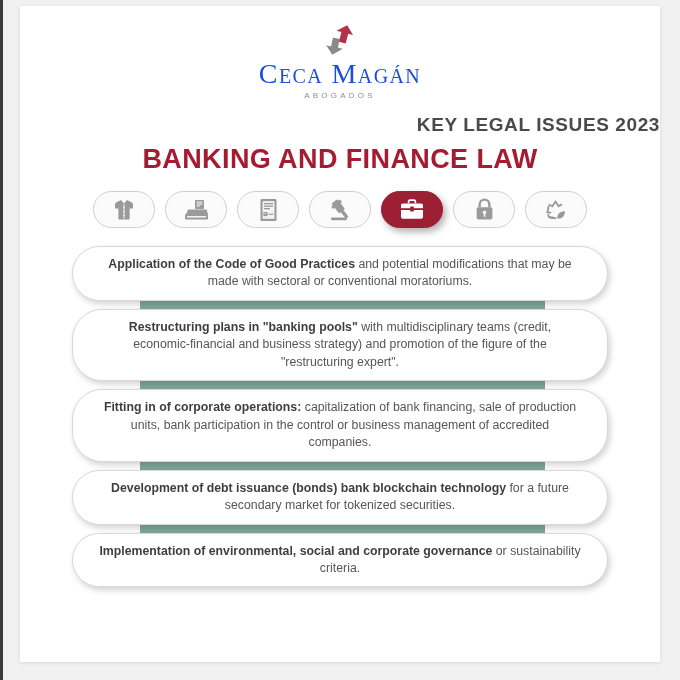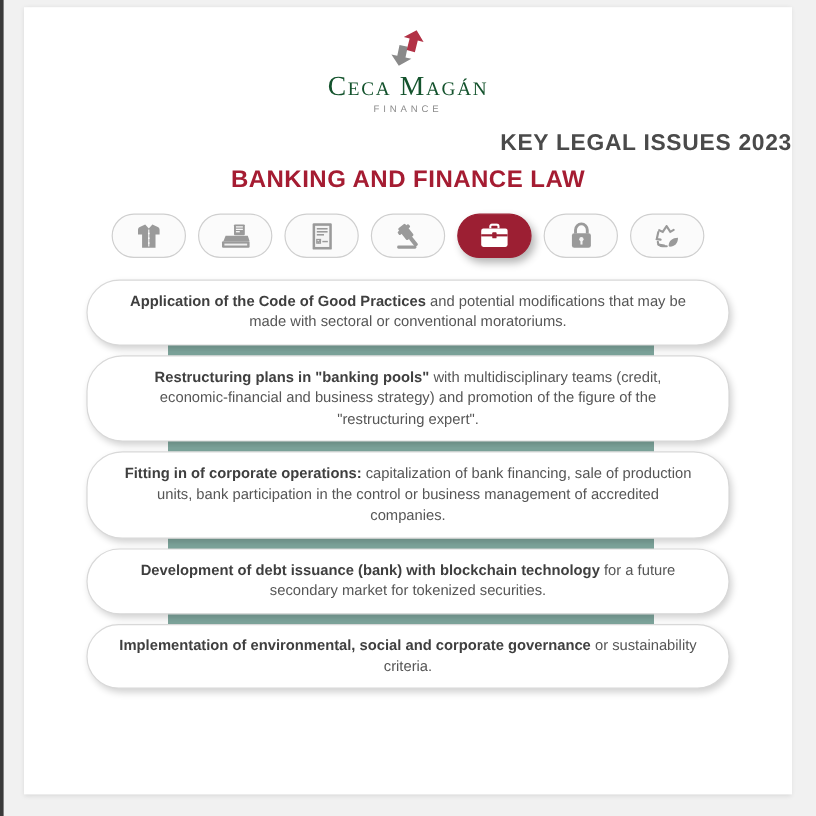--- a/index.html
+++ b/index.html
@@ -42,23 +42,23 @@
     text-align: center;
   }
   .logo-mark {
     width: 52px;
     height: 36px;
     margin: 0 auto 2px auto;
     display: block;
   }
   .logo-word {
     font-family: "Liberation Serif", serif;
-    font-size: 23px;
+    font-size: 28px;
     letter-spacing: 1.4px;
-    color: #14532d;
+    color: #1d4ed8;
     font-variant: small-caps;
     text-transform: capitalize;
     line-height: 1;
   }
   .logo-sub {
     font-family: "Liberation Sans", sans-serif;
     font-size: 8px;
     letter-spacing: 3.2px;
     color: #8d8d8d;
     margin-top: 3px;
@@ -68,21 +68,21 @@
   .kicker {
     text-align: right;
     font-size: 19px;
     font-weight: bold;
     letter-spacing: 0.6px;
     color: #4a4a4a;
     margin-top: 14px;
   }
   .headline {
     text-align: center;
-    font-size: 20px;
+    font-size: 27px;
     font-weight: bold;
     letter-spacing: 0.4px;
     color: #a51c32;
     margin-top: 8px;
   }
 
   
   .icon-row {
     display: flex;
     justify-content: center;
@@ -152,21 +152,21 @@
   <div class="left-rule"></div>
 
   <div class="poster">
 
     <div class="logo-block">
       <svg class="logo-mark" viewBox="0 0 52 36">
         <path d="M20 33 L12 25 L17 25 L17 16 L24 16 L24 25 L29 25 Z" fill="#8a8a8a" transform="rotate(12 20 25)"></path>
         <path d="M31 3 L39 11 L34 11 L34 21 L27 21 L27 11 L22 11 Z" fill="#b23246" transform="rotate(14 31 12)"></path>
       </svg>
       <div class="logo-word">Ceca Magán</div>
-      <div class="logo-sub">FINANCE</div>
+      <div class="logo-sub">ABOGADOS</div>
     </div>
 
     <div class="kicker">KEY LEGAL ISSUES 2023</div>
     <div class="headline">BANKING AND FINANCE LAW</div>
 
     <div class="icon-row">
 
       <div class="icon-pill">
         <svg width="20" height="23" viewBox="0 0 20 23">
           <path d="M7 2 L10 5.5 L13 2 L17.5 4.2 C18.6 4.8 19 5.6 19 6.6 L19 10.5 L15.6 10.5 L15.6 21.5 L4.4 21.5 L4.4 10.5 L1 10.5 L1 6.6 C1 5.6 1.4 4.8 2.5 4.2 Z" fill="#9a9a9a"></path>
@@ -252,21 +252,21 @@
 
       <div class="card">
         <b>Restructuring plans in "banking pools"</b><span> with multidisciplinary teams (credit, economic-financial and business strategy) and promotion of the figure of the "restructuring expert".</span>
       </div>
 
       <div class="card">
         <b>Fitting in of corporate operations:</b><span> capitalization of bank financing, sale of production units, bank participation in the control or business management of accredited companies.</span>
       </div>
 
       <div class="card">
-        <b>Development of debt issuance (bank) with blockchain technology</b><span> for a future secondary market for tokenized securities.</span>
+        <b>Development of debt issuance (bonds) bank blockchain technology</b><span> for a future secondary market for tokenized securities.</span>
       </div>
 
 
       <div class="card">
         <b>Implementation of environmental, social and corporate governance</b><span> or sustainability criteria.</span>
       </div>
     </div>
 
   </div>
 </div>

